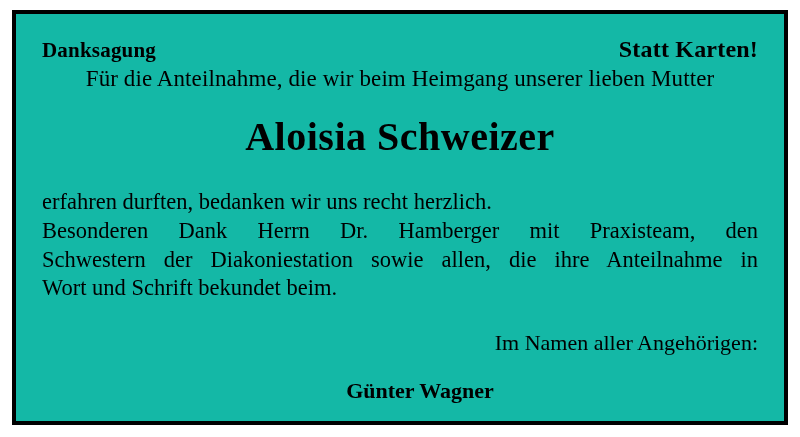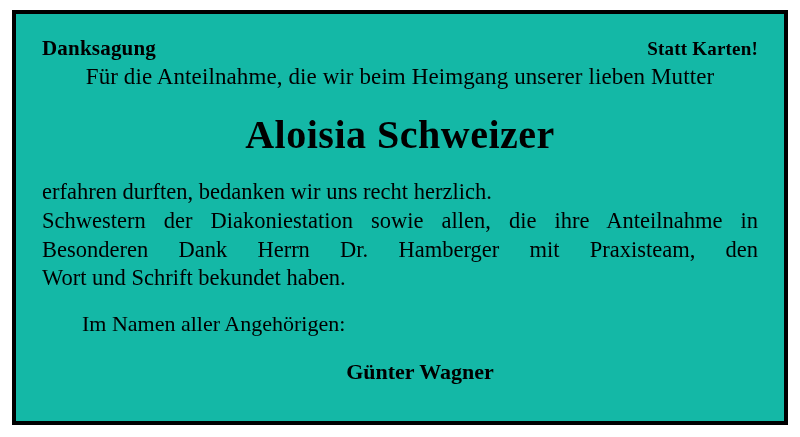--- a/index.html
+++ b/index.html
@@ -32,56 +32,56 @@
   .top-row {
     display: flex;
     justify-content: space-between;
     align-items: baseline;
     font-size: 21px;
     font-weight: bold;
     letter-spacing: 0.2px;
   }
   .top-row .right {
     font-weight: bold;
-    font-size: 19px;
+    font-size: 24px;
   }
   .intro {
     margin-top: 3px;
     font-size: 23px;
     text-align: center;
     letter-spacing: 0.1px;
     white-space: nowrap;
   }
   .name {
     margin-top: 21px;
     text-align: center;
     font-size: 40px;
     font-weight: bold;
     letter-spacing: 0.5px;
   }
   .body-text {
-    margin-top: 20px;
+    margin-top: 28px;
     font-size: 22.5px;
     line-height: 1.28;
     text-align: justify;
     text-justify: inter-word;
   }
   .body-text .line {
     display: block;
   }
   .body-text .line.just {
     text-align: justify;
     text-align-last: justify;
   }
   .body-text .line.last {
     text-align: left;
   }
   .closing {
-    margin-top: 18px;
-    text-align: left;
+    margin-top: 27px;
+    text-align: right;
     font-size: 22px;
     padding-left: 40px;
   }
   .signers {
     margin-top: 20px;
     text-align: center;
     font-size: 22px;
     font-weight: bold;
     line-height: 1.35;
     padding-left: 40px;
@@ -100,23 +100,23 @@
       <span class="left">Danksagung</span>
       <span class="right">Statt Karten!</span>
     </div>
 
     <div class="intro">Für die Anteilnahme, die wir beim Heimgang unserer lieben Mutter</div>
 
     <div class="name">Aloisia Schweizer</div>
 
     <div class="body-text">
       <span class="line last">erfahren durften, bedanken wir uns recht herzlich.</span>
+      <span class="line just">Besonderen Dank Herrn Dr. Hamberger mit Praxisteam, den</span>
       <span class="line just">Schwestern der Diakoniestation sowie allen, die ihre Anteilnahme in</span>
-      <span class="line just">Besonderen Dank Herrn Dr. Hamberger mit Praxisteam, den</span>
-      <span class="line last">Wort und Schrift bekundet haben.</span>
+      <span class="line last">Wort und Schrift bekundet beim.</span>
     </div>
 
     <div class="closing">Im Namen aller Angehörigen:</div>
 
     <div class="signers">
       <span class="signer">Günter Wagner</span>
     </div>
 
   </div>
 </div>

